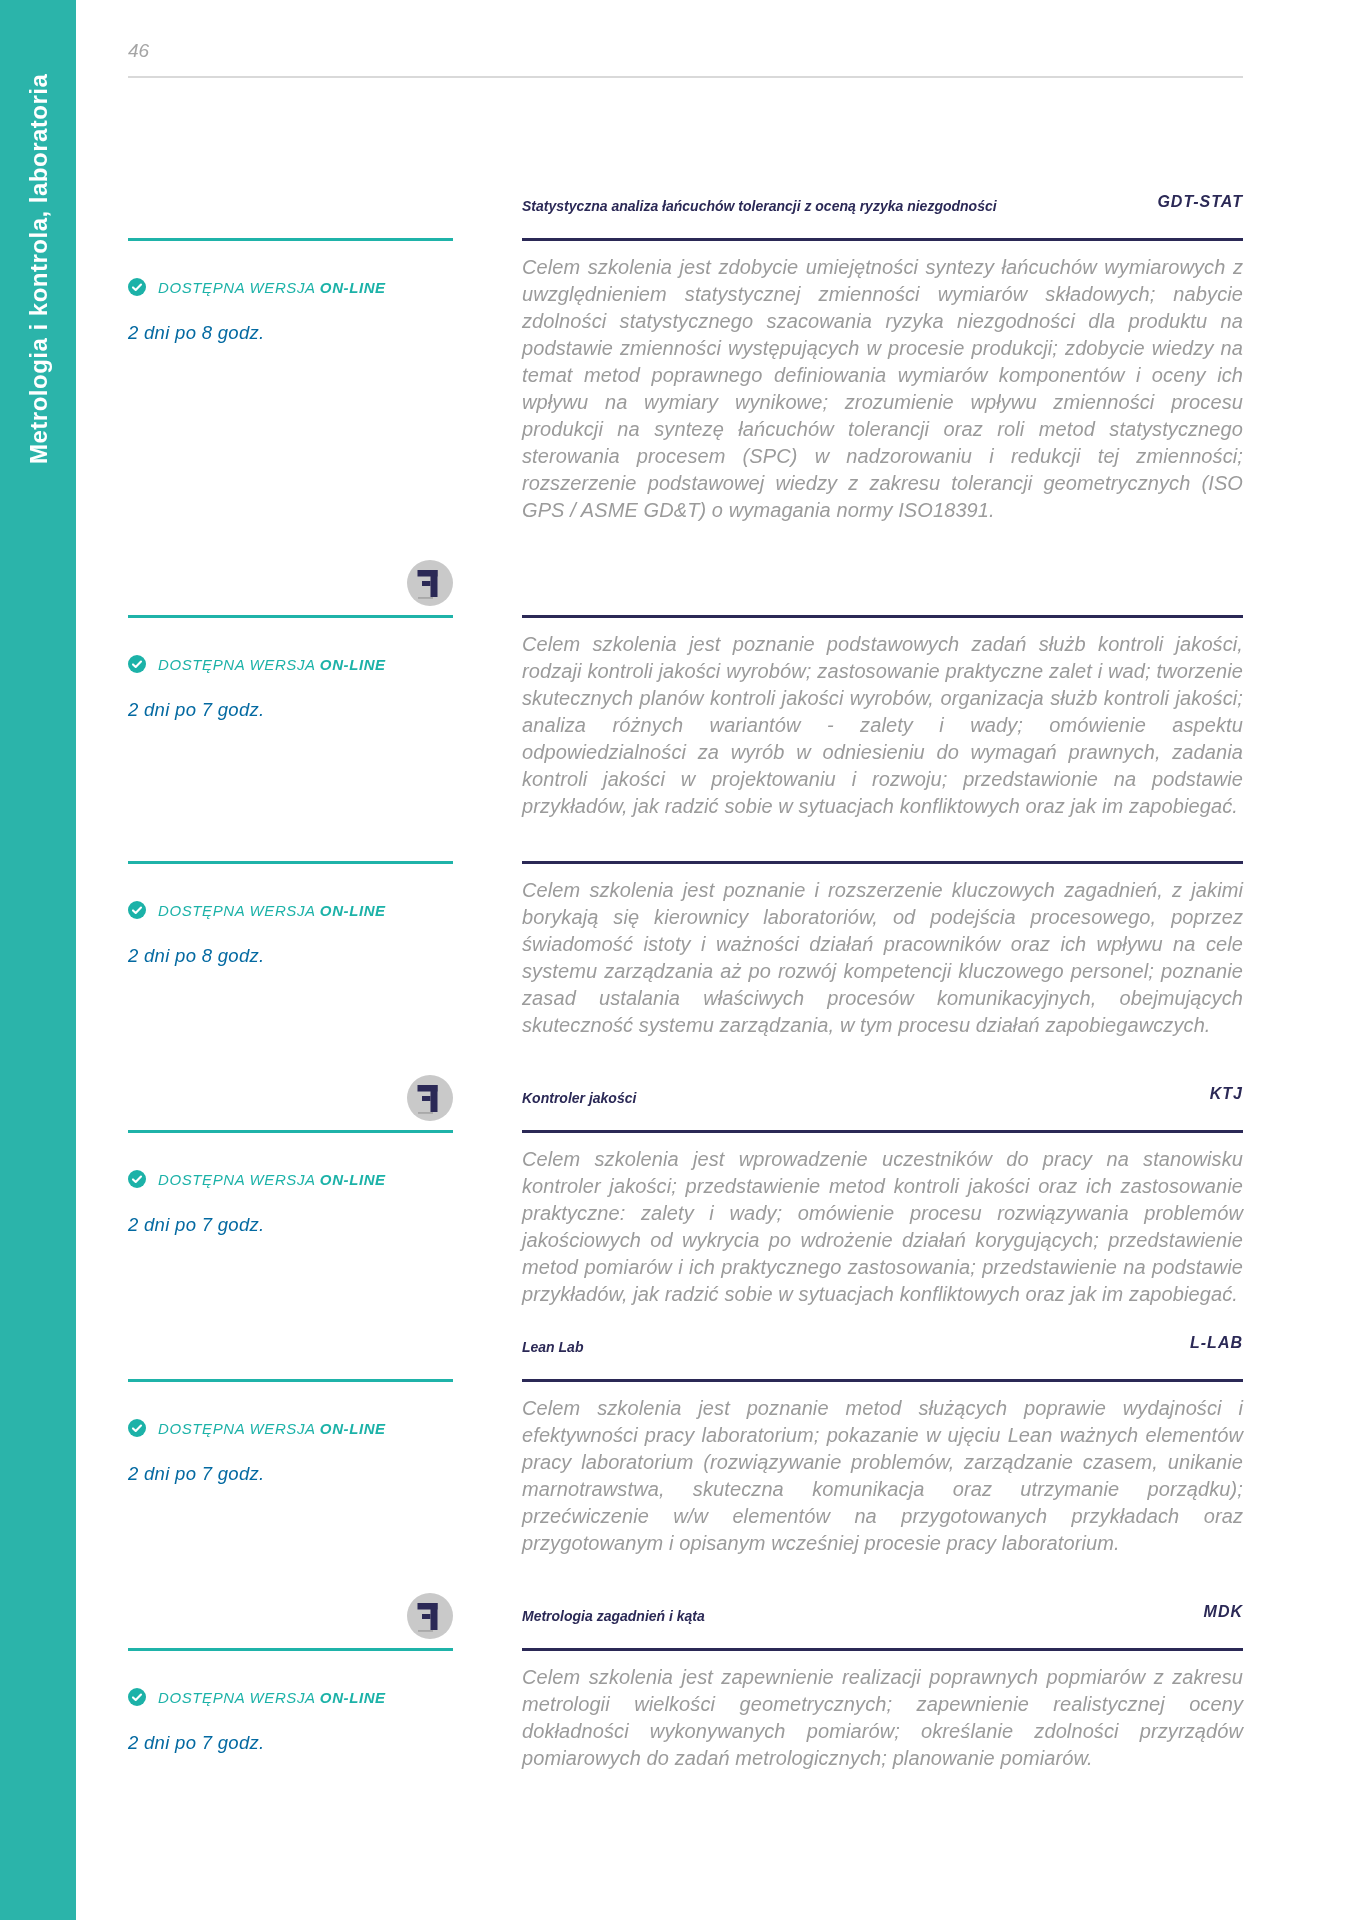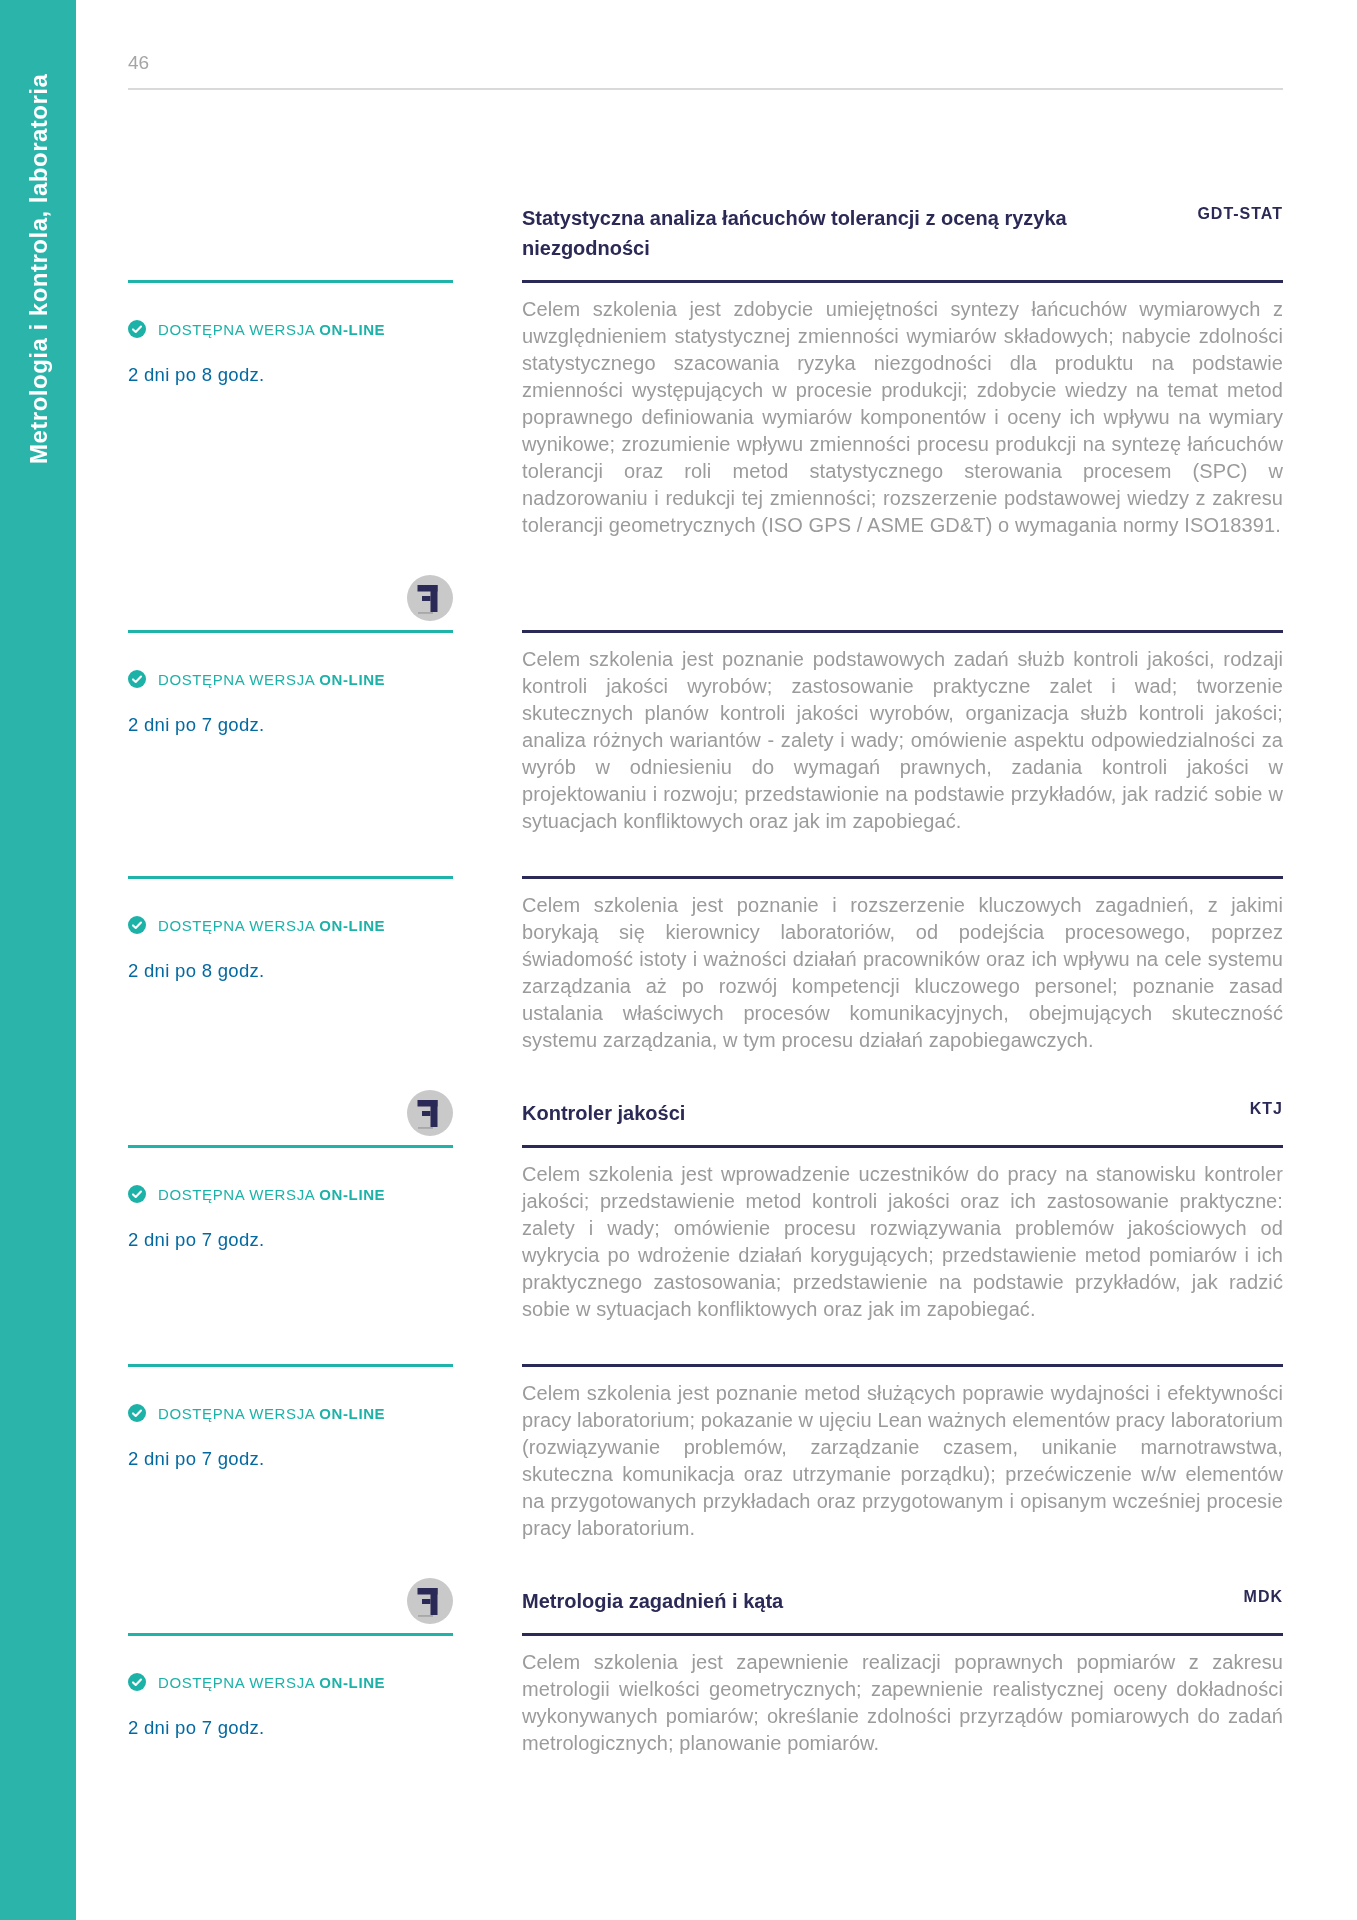--- a/index.html
+++ b/index.html
@@ -12,21 +12,21 @@
     position:absolute;left:0;top:0;width:76px;height:1920px;
     background:#2bb4aa;
   }
   .sidebar-label{
     position:absolute;left:23px;top:464px;width:420px;
     transform:rotate(-90deg);transform-origin:0 0;
     color:#ffffff;font-weight:bold;font-size:24px;line-height:32px;
     letter-spacing:.5px;white-space:nowrap;
   }
   
-  .content{margin:0 74px 0 128px;padding-top:52px;}
+  .content{margin:0 114px 0 128px;padding-top:40px;font-style:italic;}
   .page-number{color:#a5a5a5;font-size:19px;}
   .header-rule{height:2px;background:#d9d9d9;margin-top:14px;}
   .course-list{margin-top:113px;}
   
   .course{
     display:grid;grid-template-columns:325px 1fr;column-gap:69px;
     margin-bottom:24px;
   }
   .c-head-left{
     grid-column:1;grid-row:1;
@@ -34,21 +34,21 @@
   }
   .icon-slot{transform:translateY(12px);}
   .c-head-right{
     grid-column:2;grid-row:1;
     display:flex;align-items:flex-end;
   }
   .title-row{
     width:100%;display:flex;justify-content:space-between;align-items:flex-start;
   }
   .course-title{
-    margin:0;font-size:20px;line-height:30px;font-weight:bold;
+    margin:0;font-size:14px;line-height:30px;font-weight:bold;
     color:#2b2956;max-width:580px;
   }
   .course-code{
     font-size:16px;font-weight:bold;color:#2b2956;
     letter-spacing:1px;white-space:nowrap;padding-top:2px;
   }
   .c-body-left{grid-column:1;grid-row:2;padding-top:17px;}
   .c-body-right{grid-column:2;grid-row:2;padding-top:17px;}
   .rule{height:3px;}
   .rule-teal{background:#1fb3a9;}
@@ -213,20 +213,26 @@
     <div class="c-body-right">
       <div class="rule rule-navy"></div>
       <p class="course-desc">Celem szkolenia jest wprowadzenie uczestników do pracy na stanowisku kontroler jakości; przedstawienie metod kontroli jakości oraz ich zastosowanie praktyczne: zalety i wady; omówienie procesu rozwiązywania problemów jakościowych od wykrycia po wdrożenie działań korygujących; przedstawienie metod pomiarów i ich praktycznego zastosowania; przedstawienie na podstawie przykładów, jak radzić sobie w sytuacjach konfliktowych oraz jak im zapobiegać.</p>
     </div>
   </section>
 
   <section class="course">
     <div class="c-head-left">
       
     </div>
+    <div class="c-head-right">
+      <div class="title-row">
+        <h2 class="course-title">Lean Lab</h2>
+        <div class="course-code">L-LAB</div>
+      </div>
+    </div>
 
     <div class="c-body-left">
       <div class="rule rule-teal"></div>
       <div class="online-row">
         <span>
           <svg width="18" height="18" viewBox="0 0 18 18" aria-hidden="true" style="display:block">
             <circle cx="9" cy="9" r="9" fill="#1cb2a8"></circle>
             <path d="M5 9.4 L7.7 12 L13 6.6" fill="none" stroke="#ffffff" stroke-width="2.1" stroke-linecap="round" stroke-linejoin="round"></path>
           </svg>
         </span>

